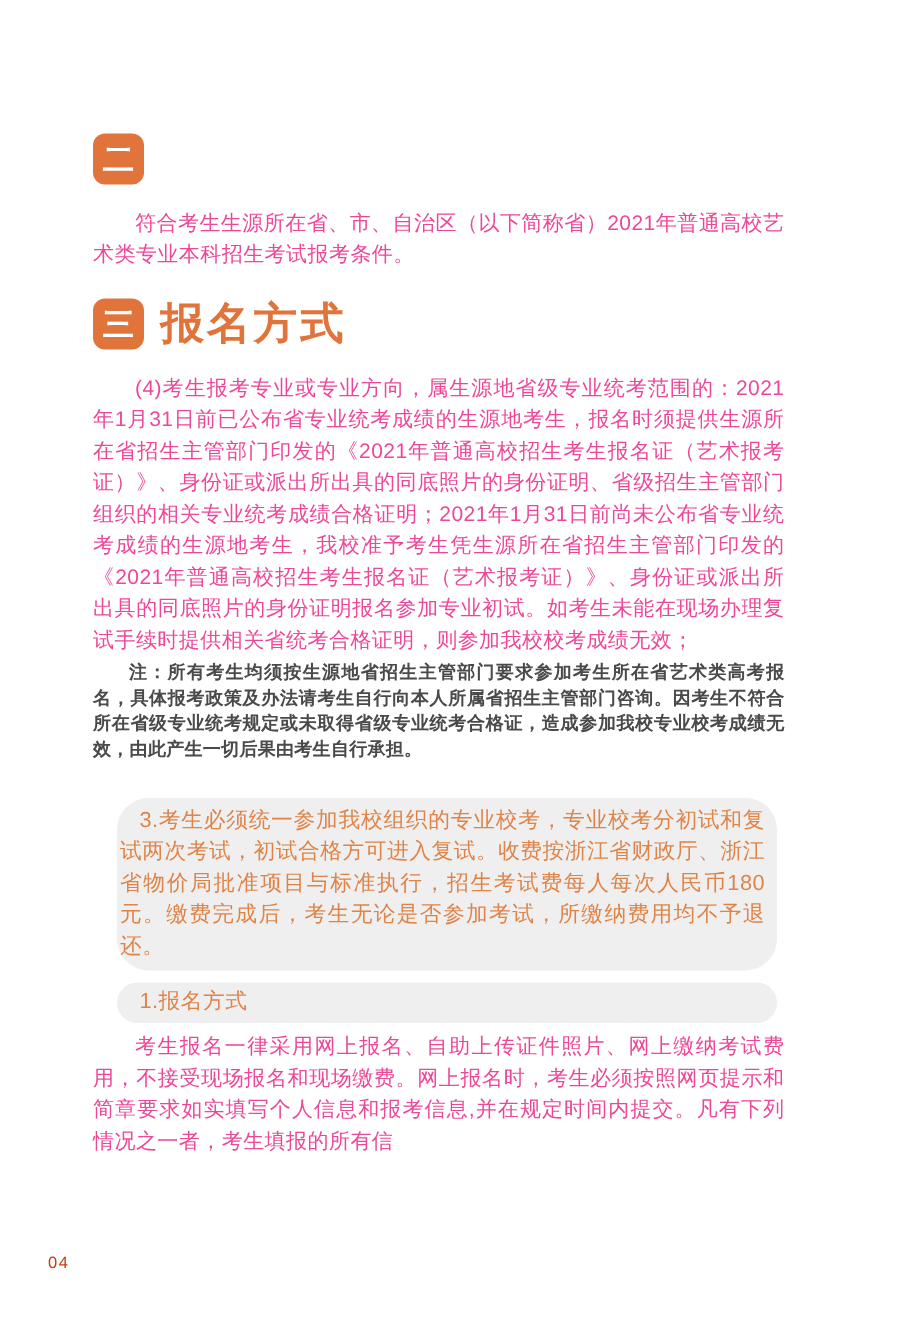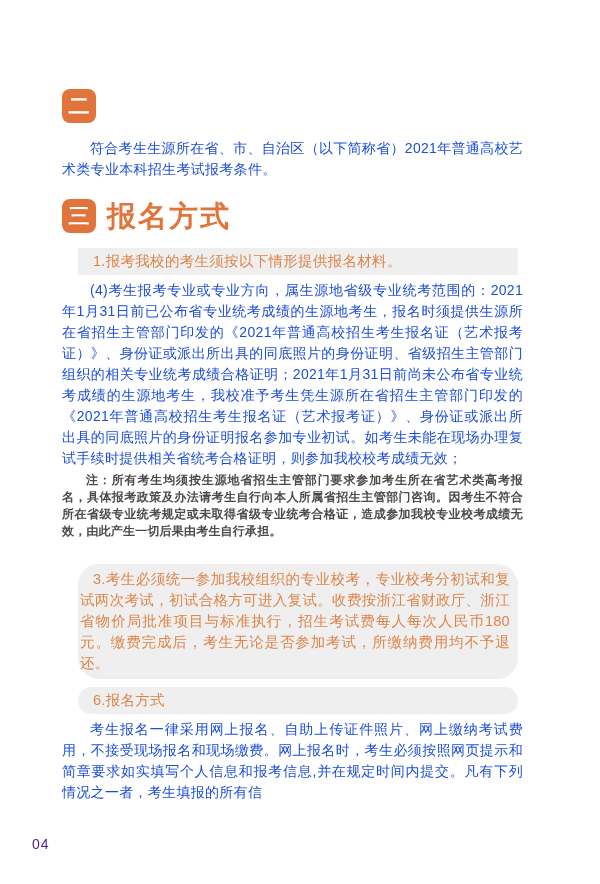--- a/index.html
+++ b/index.html
@@ -42,21 +42,21 @@
     font-size: 29px;
     font-weight: bold;
     color: #e0743a;
     letter-spacing: 2px;
     line-height: 36px;
     white-space: nowrap;
   }
   .body-p {
     font-size: 14px;
     line-height: 21px;
-    color: #1d4ed8;
+    color: #ec4899;
     letter-spacing: 0.3px;
     text-align: justify;
     text-indent: 28px;
   }
   .intro { margin-bottom: 18px; }
   .hl {
     background: #efefef;
     margin: 0 5px 5px 16px;
     padding: 3px 8px 3px 2px;
     color: #de8449;
@@ -77,52 +77,51 @@
     text-indent: 24px;
     margin: 3px 0 24px;
   }
   .mt2 { margin-top: 2px; }
   .mt4 { margin-top: 4px; }
   .mt8 { margin-top: 8px; border-radius: 21px; }
   .page-number {
     position: absolute;
     left: 32px;
     top: 836px;
-    font-size: 14px;
-    color: #4c1d95;
+    font-size: 11px;
+    color: #c2410c;
     letter-spacing: 1px;
   }
 </style>
 </head>
 <body>
 
 <div class="page">
   <div class="content">
 
     <div class="section-heading">
       <div class="section-icon">二</div>
     </div>
 
     <p class="body-p intro">符合考生生源所在省、市、自治区（以下简称省）2021年普通高校艺术类专业本科招生考试报考条件。</p>
 
     <div class="section-heading">
       <div class="section-icon">三</div>
       <div class="section-title">报名方式</div>
     </div>
 
-    <div class="hl">1.报考我校的考生须按以下情形提供报名材料。</div>
 
     <p class="body-p mt2">(4)考生报考专业或专业方向，属生源地省级专业统考范围的：2021年1月31日前已公布省专业统考成绩的生源地考生，报名时须提供生源所在省招生主管部门印发的《2021年普通高校招生考生报名证（艺术报考证）》、身份证或派出所出具的同底照片的身份证明、省级招生主管部门组织的相关专业统考成绩合格证明；2021年1月31日前尚未公布省专业统考成绩的生源地考生，我校准予考生凭生源所在省招生主管部门印发的《2021年普通高校招生考生报名证（艺术报考证）》、身份证或派出所出具的同底照片的身份证明报名参加专业初试。如考生未能在现场办理复试手续时提供相关省统考合格证明，则参加我校校考成绩无效；</p>
 
 
     <p class="note">注：所有考生均须按生源地省招生主管部门要求参加考生所在省艺术类高考报名，具体报考政策及办法请考生自行向本人所属省招生主管部门咨询。因考生不符合所在省级专业统考规定或未取得省级专业统考合格证，造成参加我校专业校考成绩无效，由此产生一切后果由考生自行承担。</p>
 
 
     <div class="hl hl--multi mt8">3.考生必须统一参加我校组织的专业校考，专业校考分初试和复试两次考试，初试合格方可进入复试。收费按浙江省财政厅、浙江省物价局批准项目与标准执行，招生考试费每人每次人民币180元。缴费完成后，考生无论是否参加考试，所缴纳费用均不予退还。</div>
 
-    <div class="hl mt8">6.报名方式</div>
+    <div class="hl mt8">1.报名方式</div>
 
     <p class="body-p mt4">考生报名一律采用网上报名、自助上传证件照片、网上缴纳考试费用，不接受现场报名和现场缴费。网上报名时，考生必须按照网页提示和简章要求如实填写个人信息和报考信息,并在规定时间内提交。凡有下列情况之一者，考生填报的所有信</p>
 
   </div>
 
   <div class="page-number">04</div>
 </div>
 
 </body></html>

